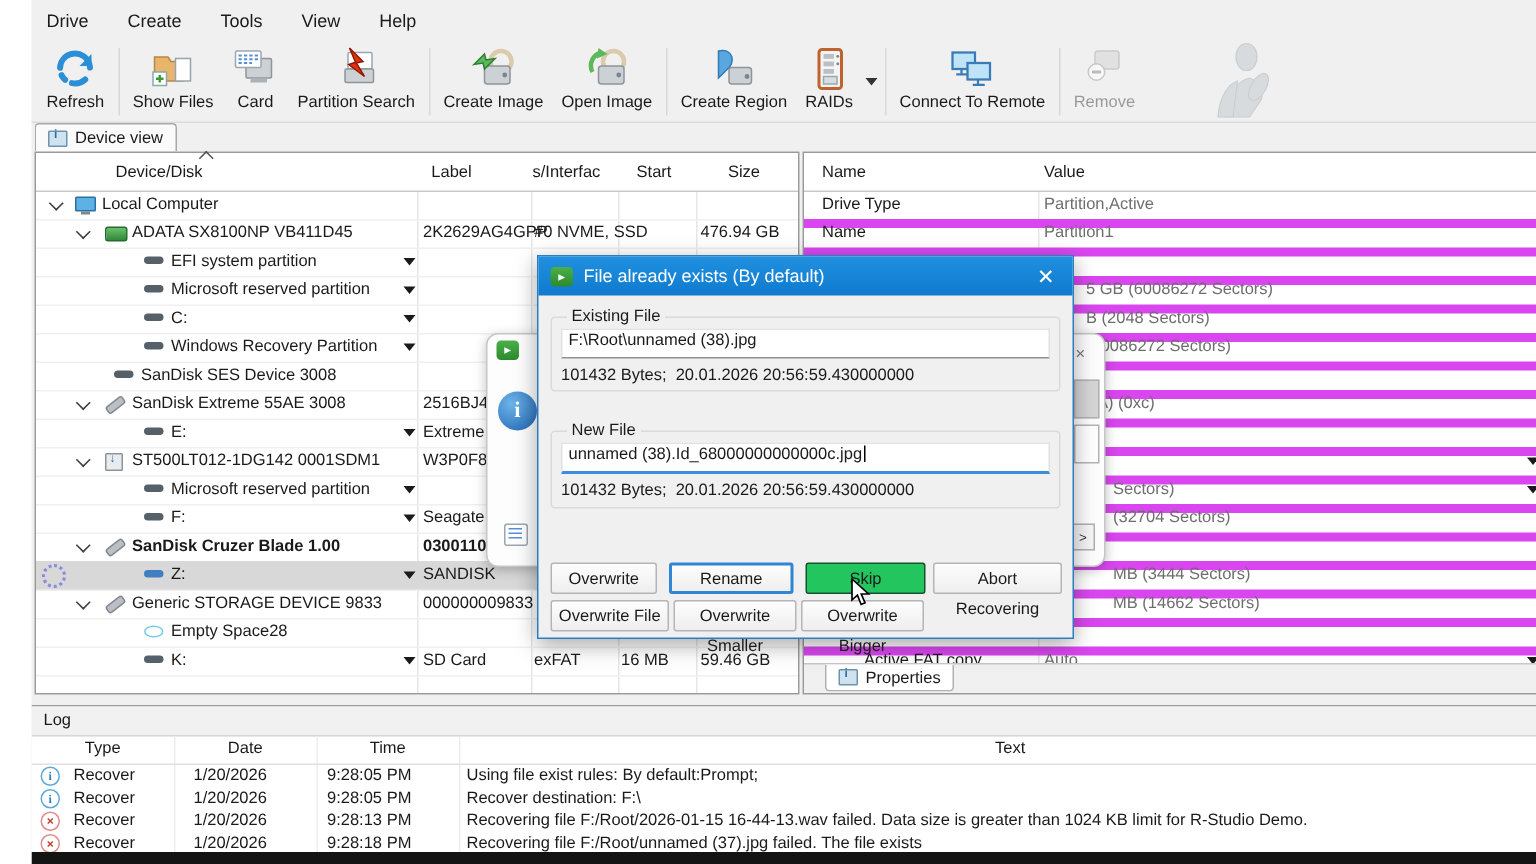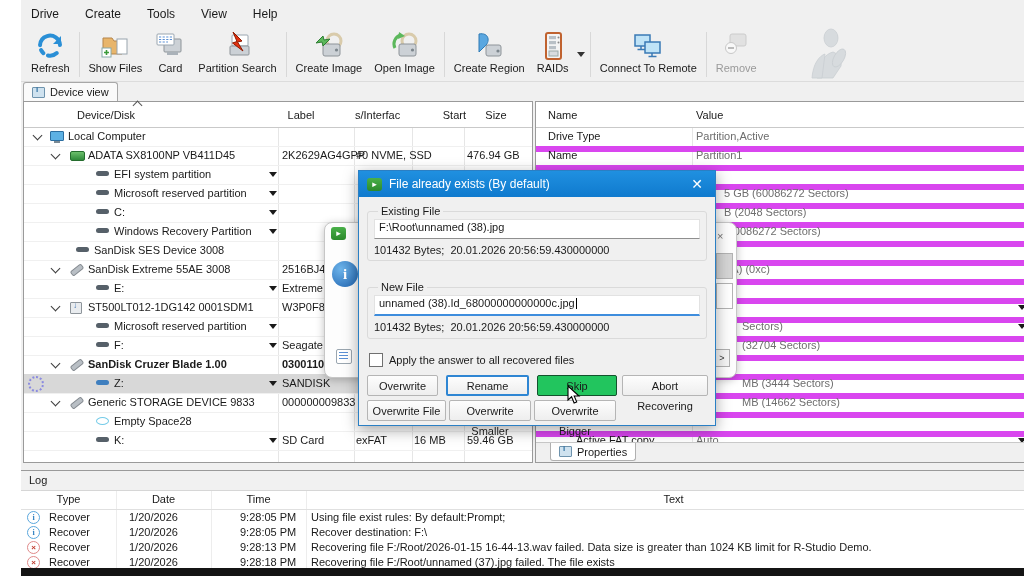--- a/index.html
+++ b/index.html
@@ -99,21 +99,21 @@
   .logpanel{position:absolute;left:0;top:470px;width:1024px;height:98px;background:#fff;border-top:1px solid #9a9a9a;font-size:11px;}
   .logtitle{position:absolute;left:0;top:0;right:0;height:20px;background:#f1f1f1;border-bottom:1px solid #d6d6d6;padding:3px 0 0 8px;box-sizing:border-box;}
   .loghead{position:absolute;left:0;top:20px;right:0;height:18px;border-bottom:1px solid #e0e0e0;}
   .loghead .lh{position:absolute;top:2px;text-align:center;}
   .lrow{position:absolute;left:0;right:0;height:15px;}
   .lrow .lic{position:absolute;left:6px;top:1px;width:11px;height:11px;border-radius:50%;font-size:8px;text-align:center;line-height:11px;background:#fff;}
   .lic.info{border:1.3px solid #5aa7dd;color:#2d7fc1;font-weight:bold;font-family:"Liberation Serif",serif;}
   .lic.err{border:1.3px solid #e08a8a;color:#c0392b;font-weight:bold;}
   .lrow .lt{position:absolute;left:28px;top:1px;}
   .lrow .ld{position:absolute;left:108px;top:1px;}
-  .lrow .lm{position:absolute;left:219px;top:1px;}
+  .lrow .lm{position:absolute;left:197px;top:1px;}
   .lrow .lx{position:absolute;left:290px;top:1px;white-space:nowrap;}
   .lvline{position:absolute;top:20px;bottom:0;width:1px;background:#ededed;}
   .bottombar{position:absolute;left:0;top:568px;width:1024px;height:8px;background:#141414;}
   
   .cursor{position:absolute;left:546px;top:385px;z-index:99;}
 </style>
 </head>
 <body>
 
 <div class="screen">
@@ -264,21 +264,21 @@
   <div class="panel left-panel">
     <div class="gline" style="left:254px"></div>
     <div class="gline" style="left:330px"></div>
     <div class="gline" style="left:388px"></div>
     <div class="gline" style="left:440px"></div>
     <div class="phead">
       <span class="sort-caret"></span>
       <span class="hc" style="left:53px;width:120px;text-align:left">Device/Disk</span>
       <span class="hc" style="left:237px;width:80px;text-align:center">Label</span>
       <span class="hc" style="left:331px;width:56px">s/Interfac</span>
-      <span class="hc" style="left:382px;width:60px;text-align:right">Start</span>
+      <span class="hc" style="left:382px;width:60px;text-align:center">Start</span>
       <span class="hc" style="left:442px;width:60px;text-align:center">Size</span>
     </div>
     <div class="rows">
       <div class="trow L0" style="top:0px">
         <span class="chev"></span>
         <span class="ticon i-computer"></span>
         <span class="cell dev">Local Computer</span>
       </div>
       <div class="trow L1" style="top:19px">
         <span class="chev"></span>
@@ -459,24 +459,20 @@
     <fieldset class="dgroup" style="top:34px;height:56px">
       <legend>Existing File</legend>
       <div class="dfield">F:\Root\unnamed (38).jpg</div>
       <div class="dmeta">101432 Bytes;  20.01.2026 20:56:59.430000000</div>
     </fieldset>
     <fieldset class="dgroup" style="top:110px;height:58px">
       <legend>New File</legend>
       <div class="dfield focus"><span>unnamed (38).Id_68000000000000c.jpg</span><span class="caret"></span></div>
       <div class="dmeta">101432 Bytes;  20.01.2026 20:56:59.430000000</div>
     </fieldset>
-    <div class="dcheck">
-      <span class="box"></span>
-      <span>Apply the answer to all recovered files</span>
-    </div>
     <div class="dbtn" style="left:8px;top:204px;width:71px">Overwrite</div>
     <div class="dbtn focusring" style="left:87px;top:204px;width:83px">Rename</div>
     <div class="dbtn hover" style="left:178px;top:204px;width:80px">Skip</div>
     <div class="dbtn" style="left:263px;top:204px;width:86px">Abort Recovering</div>
     <div class="dbtn" style="left:8px;top:229px;width:79px">Overwrite File</div>
     <div class="dbtn" style="left:90px;top:229px;width:82px">Overwrite Smaller</div>
     <div class="dbtn" style="left:175px;top:229px;width:82px">Overwrite Bigger</div>
   </div>
 
   <div class="logpanel">

